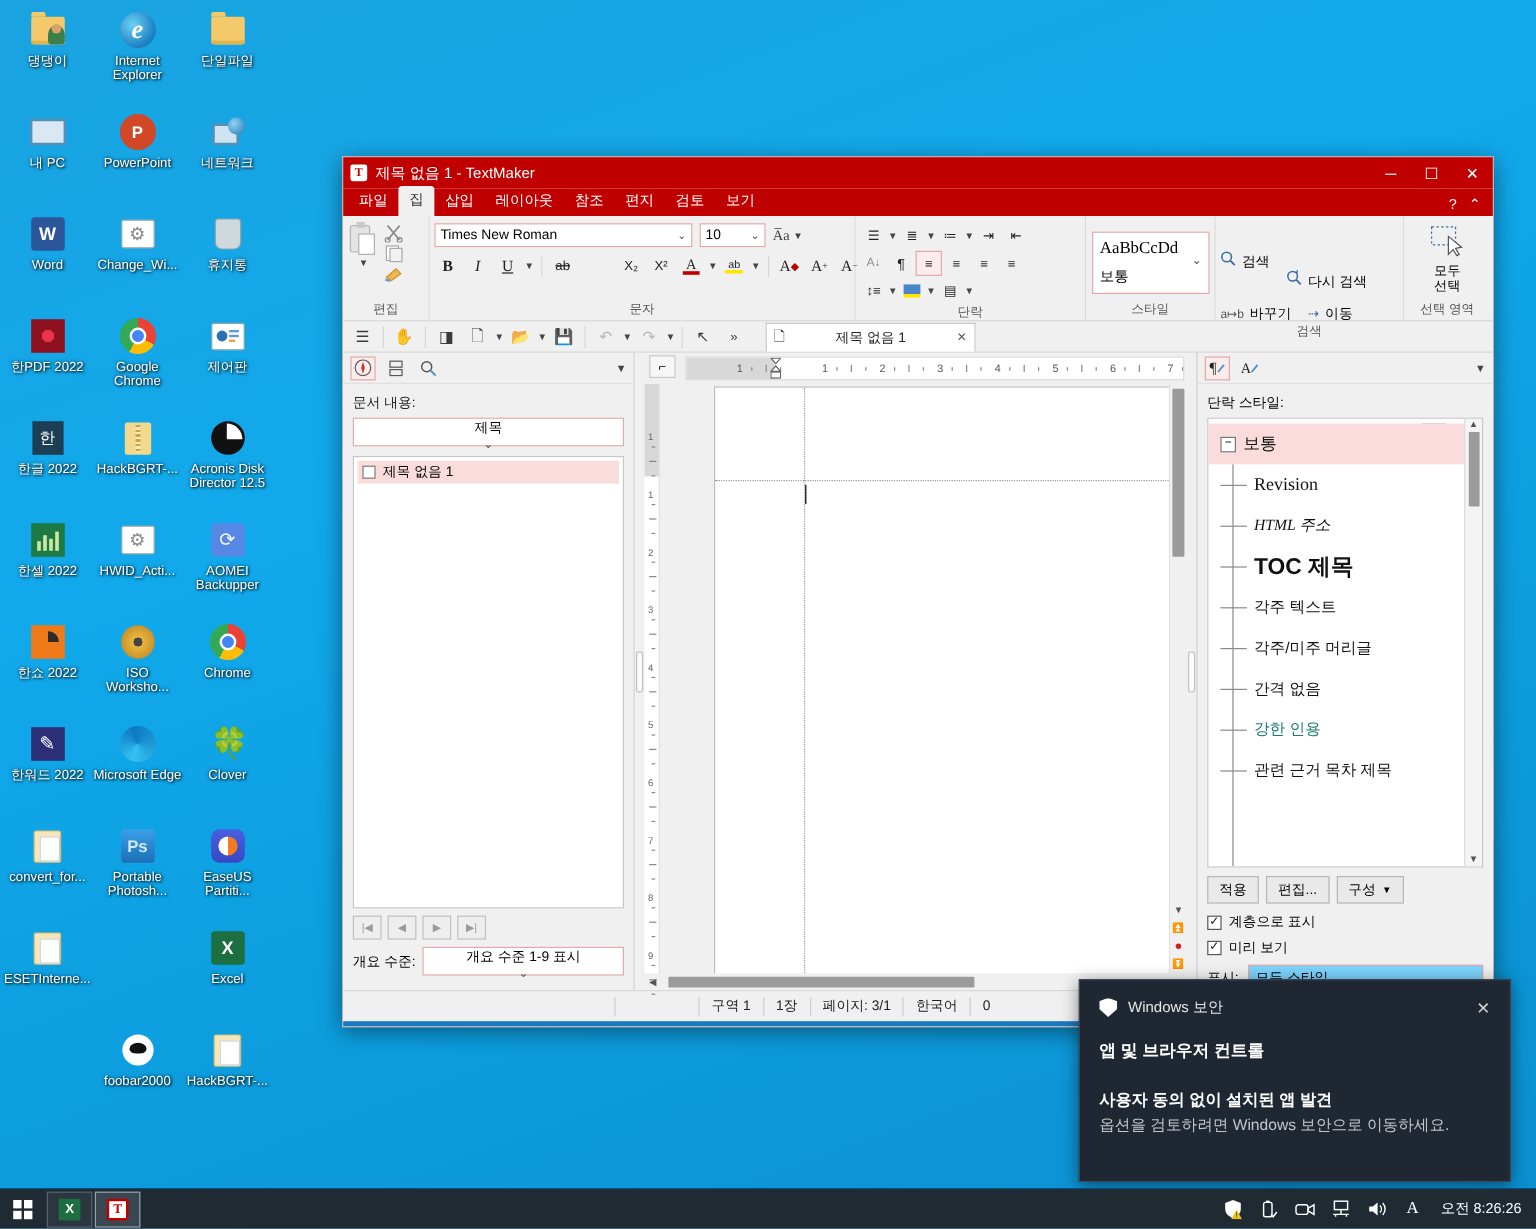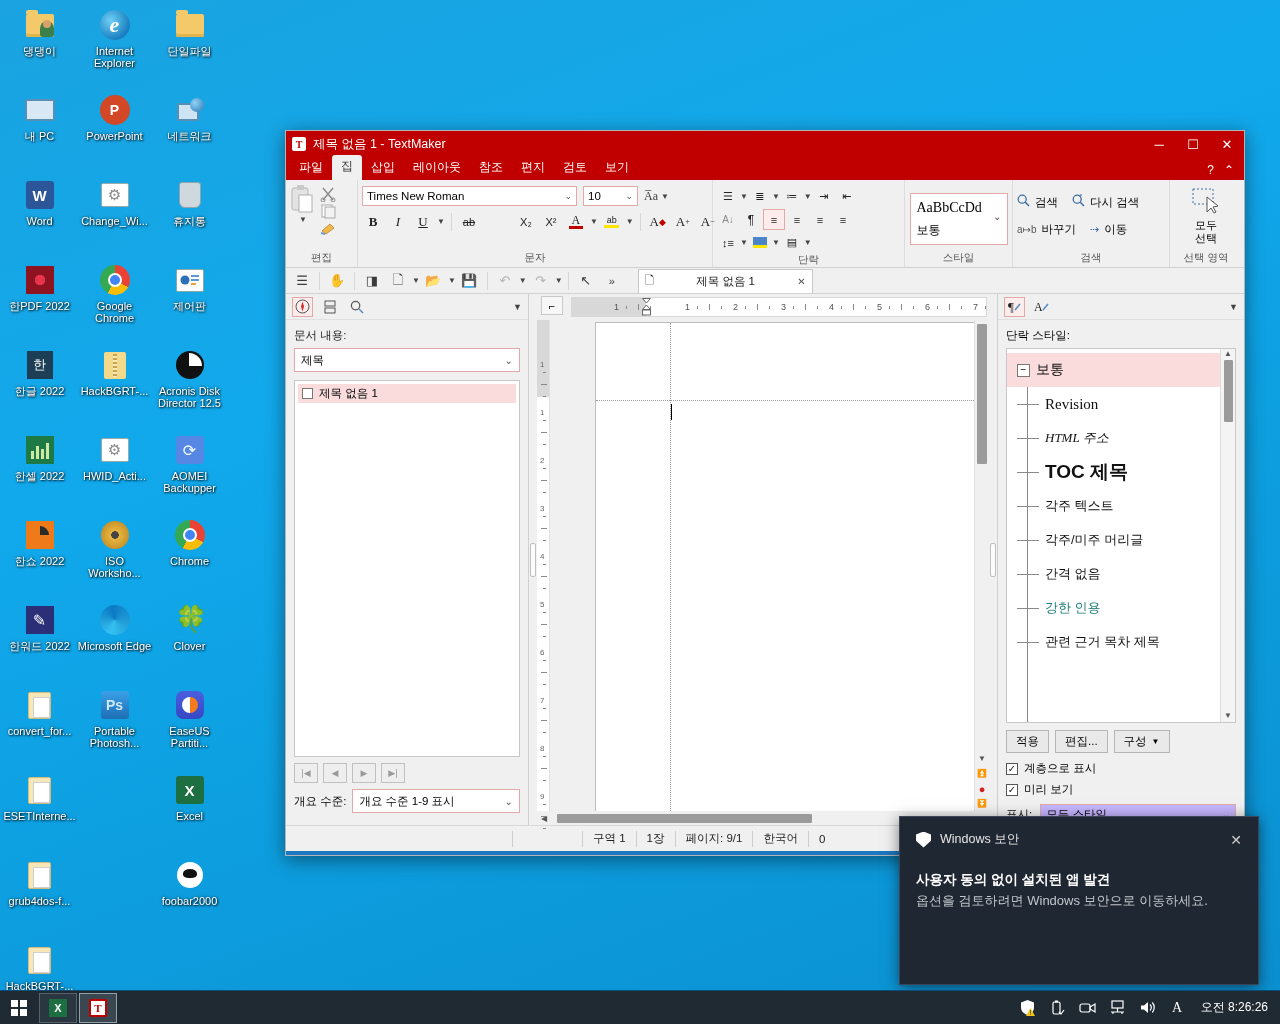--- a/index.html
+++ b/index.html
@@ -168,21 +168,21 @@
   
   .lpanel { width:243px; background:#f0f0f0; border-right:1px solid #d0d0d0;
             display:flex; flex-direction:column; }
   .lp-top { height:26px; display:flex; align-items:center; gap:6px; padding:0 6px;
             border-bottom:1px solid #e0e0e0;}
   .lp-ico { width:21px;height:20px;display:flex;align-items:center;justify-content:center;font-size:13px;}
   .lp-ico.sel { border:1px solid #e3a9a9; background:#fdecec; }
   .lp-body { flex:1; padding:8px 8px 4px 8px; display:flex; flex-direction:column; }
   .lp-label { font-size:11.5px; color:#222; margin-bottom:5px; }
   .lp-select { border:1px solid #e3a9a9; background:#fff; height:24px; display:flex;align-items:center;
-               padding:0 6px; font-size:11.5px; }
+               padding:0 6px; font-size:11.5px;flex-direction:column; }
   .lp-select .cv{flex:1;}
   .lp-list { flex:1; background:#fff; border:1px solid #c8c8c8; margin-top:8px; padding:3px; }
   .lp-item { background:#fadcdc; height:19px; display:flex; align-items:center; gap:6px;
              font-size:11.5px; padding:0 4px; }
   .chk { width:11px;height:11px;border:1px solid #777;background:#fff;display:inline-block;}
   .lp-nav { display:flex; gap:5px; padding:6px 0 4px 0; }
   .nbtn { width:24px;height:20px;border:1px solid #c0c0c0;background:#eee;
           display:flex;align-items:center;justify-content:center;font-size:9px;color:#9a9a9a;}
   .lp-bottom { display:flex; align-items:center; gap:6px; padding:2px 0 8px 0; }
   .lp-bottom .lbl{font-size:11.5px;}
@@ -242,21 +242,21 @@
   .slscroll { width:15px; background:#f4f4f4; border-left:1px solid #ddd;
               display:flex;flex-direction:column;align-items:center;}
   .slscroll .sthumb{width:9px;height:62px;background:#9b9b9b;margin-top:2px;border-radius:1px;}
   .rp-btns { display:flex; gap:6px; padding:7px 0 5px 0; }
   .pbtn { height:23px; border:1px solid #b6b6b6; background:#e9e9e9; font-size:11.5px;
           padding:0 9px; display:flex;align-items:center;justify-content:center; gap:5px;}
   .rp-check { display:flex;align-items:center;gap:6px;font-size:11.5px;padding:3px 0;}
   .chkon { width:12px;height:12px;border:1px solid #555;background:#fff;color:#222;font-size:10px;
            display:flex;align-items:center;justify-content:center;line-height:1;}
   .rp-row { display:flex;align-items:center;gap:8px;font-size:11.5px;padding-top:4px;}
-  .rp-row .sel2 { flex:1; border:1px solid #e3a9a9;background:#c4b5fd;height:21px;display:flex;
+  .rp-row .sel2 { flex:1; border:1px solid #e3a9a9;background:#7dd3fc;height:21px;display:flex;
                   align-items:center;padding:0 5px;}
   .rp-row .sel2 .cv{flex:1;}
 
   .statusbar { height:26px; background:#f0f0f0; border-top:1px solid #d8d8d8;
                display:flex; align-items:center; font-size:11.5px; color:#222; flex:0 0 26px;}
   .sb-cell { padding:0 10px; border-left:1px solid #cdcdcd; height:16px; display:flex;align-items:center;}
   .sb-first { width:226px; }
   .bluefoot { height:4px; background:#1b78c2; }
 
   
@@ -486,26 +486,20 @@
         </span>
         <span class="lbl">ESETInterne...</span>
       </div>
       <div class="dicon"></div>
       <div class="dicon">
         <span class="glyph">
           <span class="sq" style="background:#1d6f42;">X</span>
         </span>
         <span class="lbl">Excel</span>
       </div>
-      <div class="dicon">
-        <span class="glyph">
-          <span class="paperfolder"></span>
-        </span>
-        <span class="lbl">grub4dos-f...</span>
-      </div>
       <div class="dicon"></div>
       <div class="dicon">
         <span class="glyph">
           <span class="foo"></span>
         </span>
         <span class="lbl">foobar2000</span>
       </div>
       <div class="dicon">
         <span class="glyph">
           <span class="paperfolder"></span>
@@ -679,21 +673,21 @@
           <div style="display:flex;gap:14px;align-items:center;">
             <div style="display:flex;align-items:center;gap:5px;">
               <span>
                 <svg width="13" height="13" viewBox="0 0 13 13">
                     <circle cx="5.2" cy="5.2" r="4" fill="none" stroke="#3a6ea5" stroke-width="1.3"></circle>
                     <path d="M8.3 8.3 L12 12" stroke="#3a6ea5" stroke-width="1.5"></path>
                   </svg>
               </span>
               <span style="font-size:11.5px;">검색</span>
             </div>
-            <div style="display:flex;align-items:center;gap:5px;">
+            <div style="display:flex;align-items:center;gap:5px;margin-top:32px;">
               <span>
                 <svg width="13" height="13" viewBox="0 0 13 13">
                     <circle cx="5.2" cy="5.2" r="4" fill="none" stroke="#3a6ea5" stroke-width="1.3"></circle>
                     <path d="M8.3 8.3 L12 12" stroke="#3a6ea5" stroke-width="1.5"></path>
                     <path d="M7 2 L9 2 L9 0" stroke="#3a6ea5" stroke-width="1" fill="none"></path>
                   </svg>
               </span>
               <span style="font-size:11.5px;">다시 검색</span>
             </div>
           </div>
@@ -1020,33 +1014,34 @@
           </div>
         </div>
       </div>
     </div>
 
     <div class="statusbar">
       <div class="sb-cell sb-first" style="border-left:none;"></div>
       <div class="sb-cell" style="width:70px;"></div>
       <div class="sb-cell">구역 1</div>
       <div class="sb-cell">1장</div>
-      <div class="sb-cell">페이지: 9/1</div>
+      <div class="sb-cell">페이지: 3/1</div>
       <div class="sb-cell">한국어</div>
       <div class="sb-cell">0</div>
     </div>
     <div class="bluefoot"></div>
   </div>
 
   <div id="notif">
     <div class="nhead">
       <span class="shield"></span>
       <span>Windows 보안</span>
       <span class="nclose">✕</span>
     </div>
+    <div class="ntitle">앱 및 브라우저 컨트롤</div>
     <div class="nsub">사용자 동의 없이 설치된 앱 발견</div>
     <div class="nbody">옵션을 검토하려면 Windows 보안으로 이동하세요.</div>
   </div>
 
   <div id="taskbar">
     <div class="startbtn">
       <span class="winlogo">
           <i></i>
           <i></i>
           <i></i>

